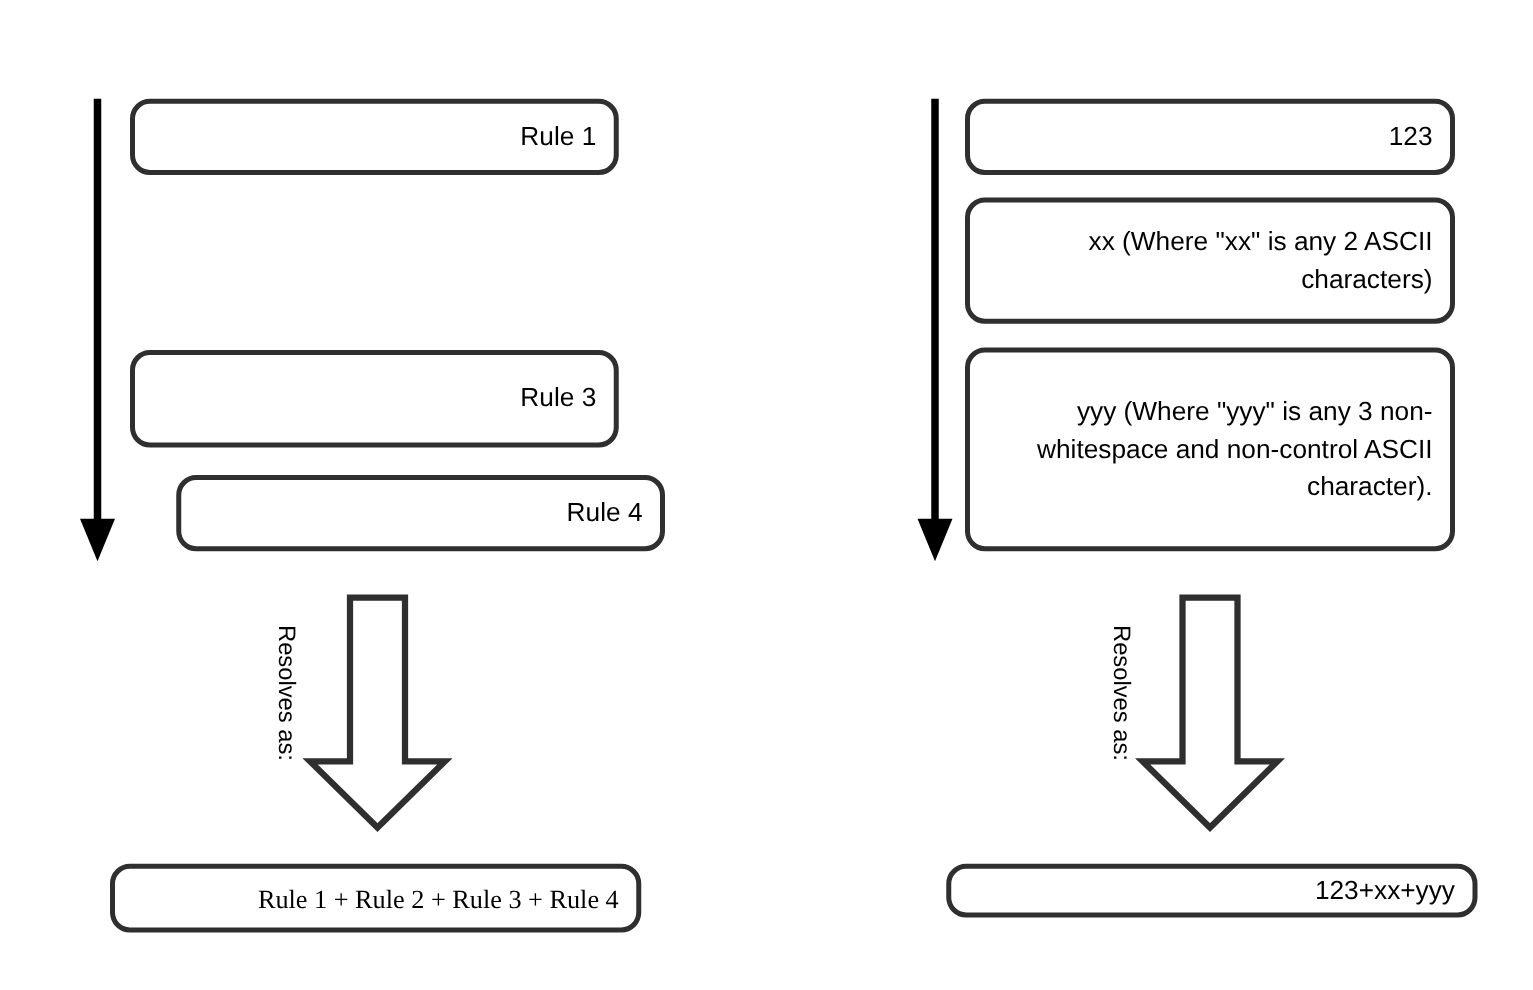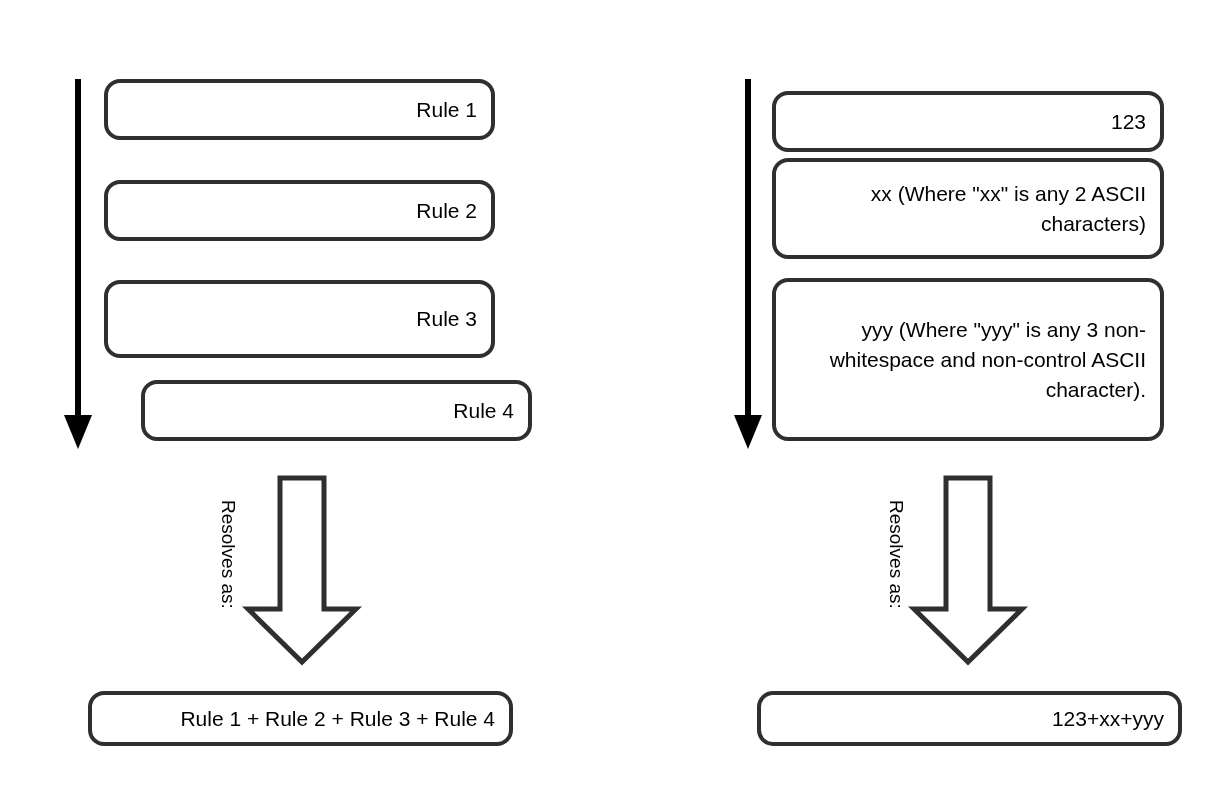--- a/index.html
+++ b/index.html
@@ -43,27 +43,27 @@
   }
   
   .lcol { left: 104px; width: 391px; }
   .lb1 { top: 79px;  height: 61px; }
   .lb2 { top: 180px; height: 61px; }
   .lb3 { top: 280px; height: 78px; }
   .lb4 { top: 380px; height: 61px; margin-left: 37px; }
 
   
   .rcol { left: 772px; width: 392px; }
-  .rb1 { top: 91px;  height: 61px; }
+  .rb1 { top: 79px;  height: 61px; }
   .rb2 { top: 158px; height: 101px; }
   .rb3 { top: 278px; height: 163px; }
 
   
-  .resbox-left  { left: 88px;  top: 691px; width: 425px; height: 55px; }
-  .resbox-right { left: 757px; top: 691px; width: 425px; height: 55px; }
+  .resbox-left  { left: 88px;  top: 691px; width: 425px; height: 55px; font-family: Liberation Serif, serif; }
+  .resbox-right { left: 757px; top: 691px; width: 425px; height: 43px; }
 
   
   .thin-arrow {
     position: absolute;
     top: 75px;
     width: 40px;
     height: 380px;
   }
   .thin-arrow.left  { left: 58px; }
   .thin-arrow.right { left: 728px; }
@@ -97,23 +97,20 @@
 <div class="canvas">
 
   <svg class="thin-arrow left" viewBox="0 0 40 380" xmlns="http://www.w3.org/2000/svg">
     <line x1="20" y1="4" x2="20" y2="352" stroke="#000000" stroke-width="6"></line>
     <polygon points="20,374 6,340 34,340" fill="#000000"></polygon>
   </svg>
 
   <div class="rbox lcol lb1">
     <span class="rbox-text">Rule 1</span>
   </div>
-  <div class="rbox lcol lb2">
-    <span class="rbox-text">Rule 2</span>
-  </div>
   <div class="rbox lcol lb3">
     <span class="rbox-text">Rule 3</span>
   </div>
   <div class="rbox lcol lb4">
     <span class="rbox-text">Rule 4</span>
   </div>
 
   <div class="resolves-label left">Resolves as:</div>
 
   <svg class="block-arrow left" viewBox="0 0 120 196" xmlns="http://www.w3.org/2000/svg">

